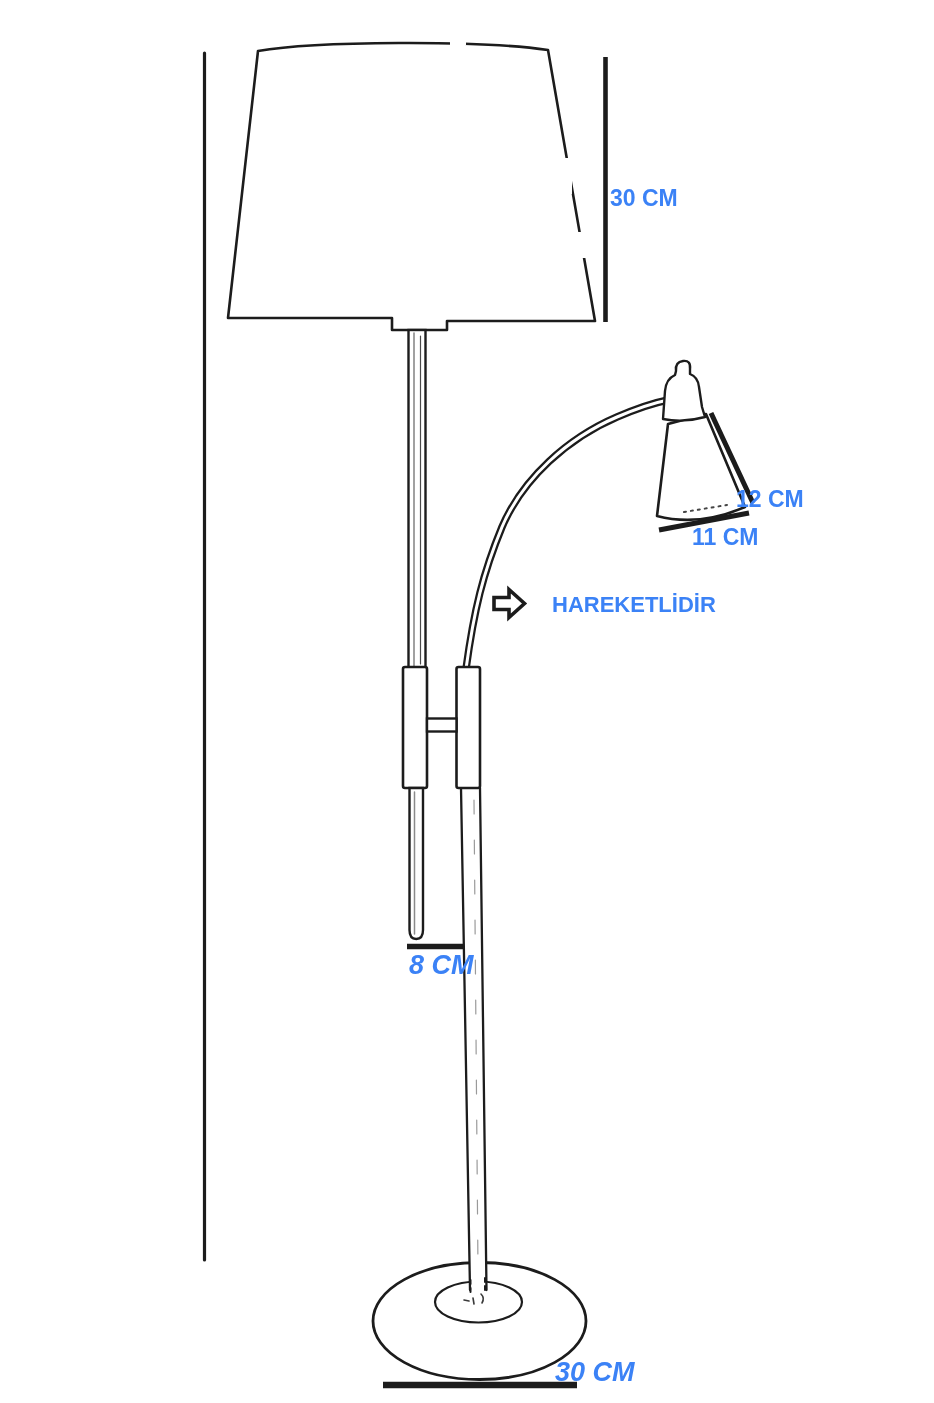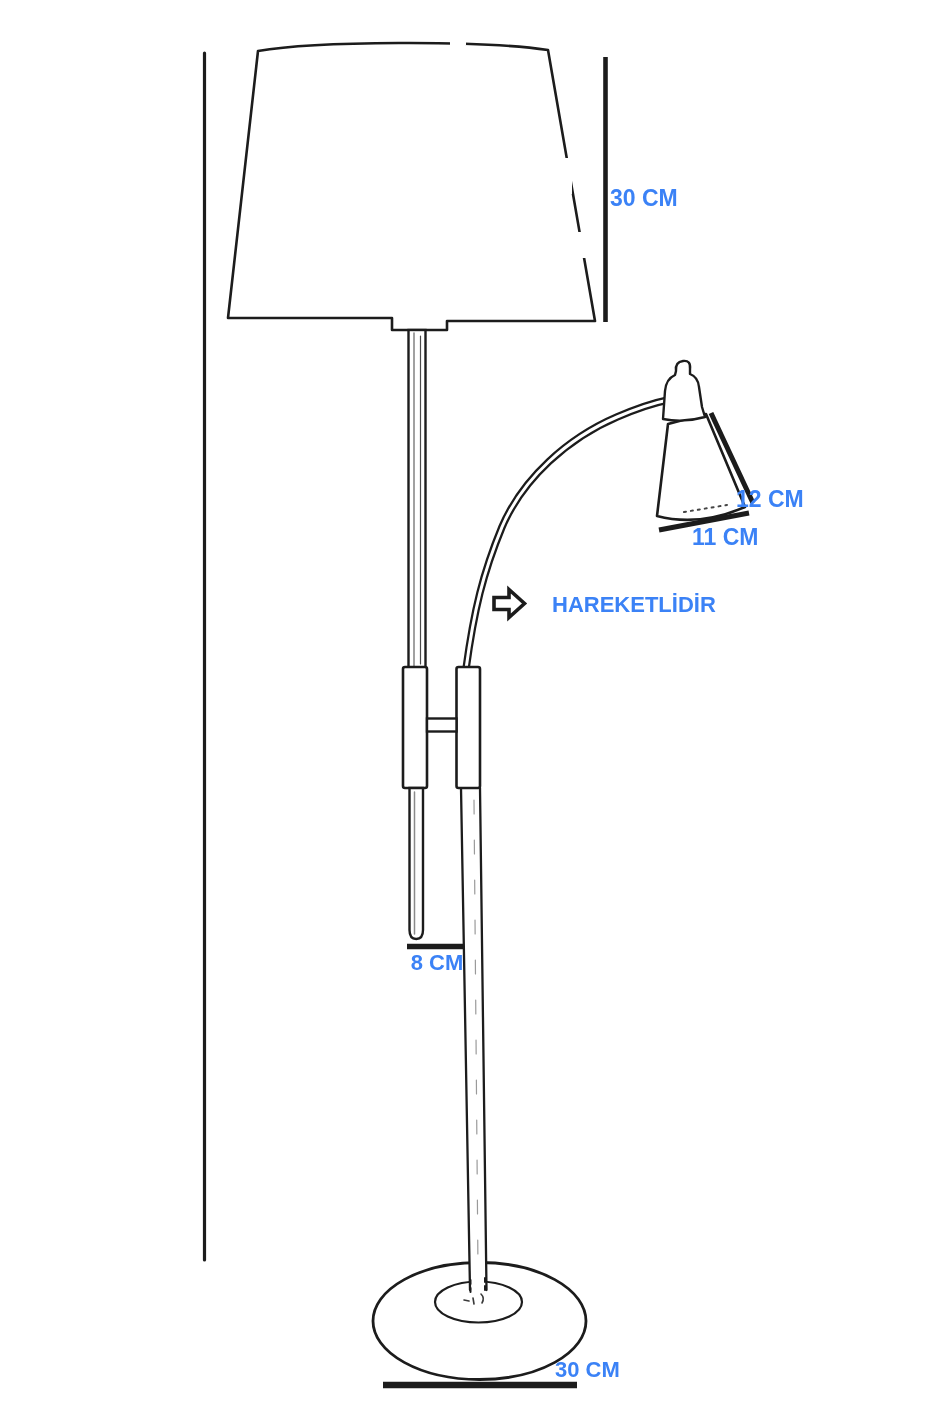--- a/index.html
+++ b/index.html
@@ -24,21 +24,21 @@
     height: 1403px;
   }
   .dim-label {
     position: absolute;
     font-weight: bold;
     color: #3b82f6;
     white-space: nowrap;
     letter-spacing: 0px;
   }
   .fs23 { font-size: 23px; }
-  .fs21 { font-size: 22px; }
+  .fs21 { font-size: 27px; font-style: italic; }
   .total-height-label {
     line-height: 28px;
     font-size: 23px;
     font-weight: bold;
   }
   .total-height-label span { display: block; }
 </style>
 </head>
 <body>
 

